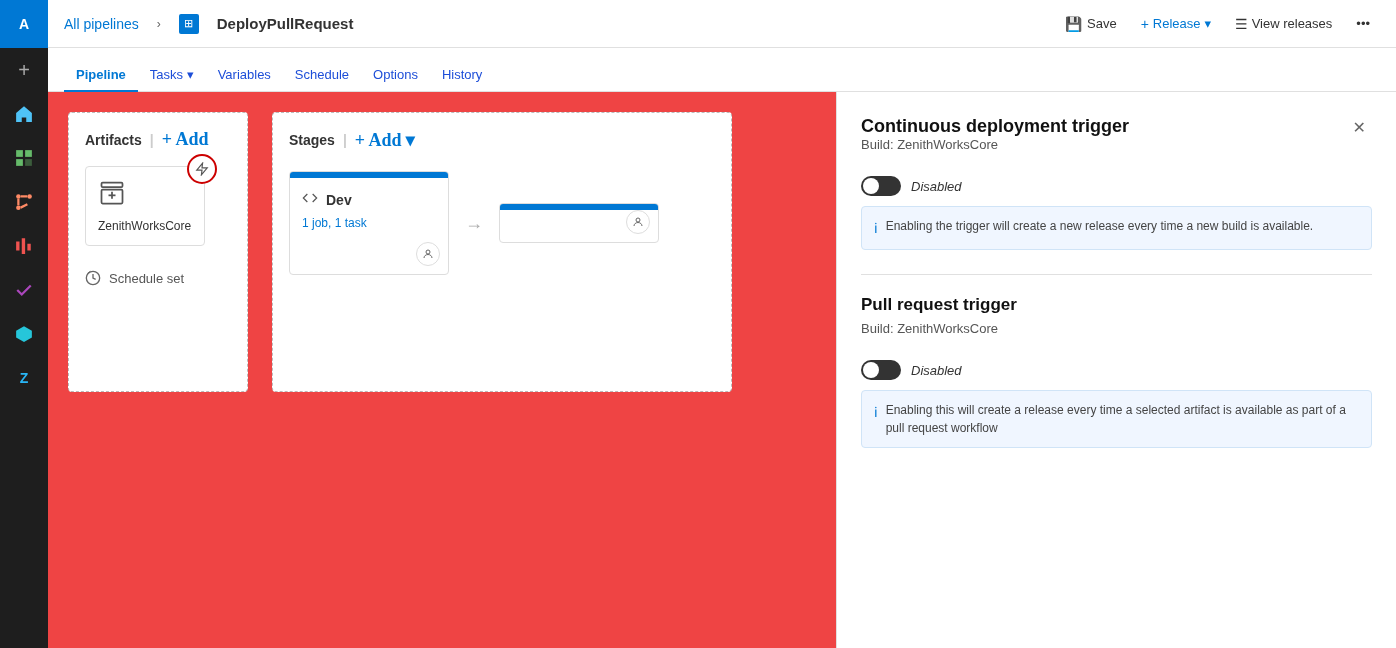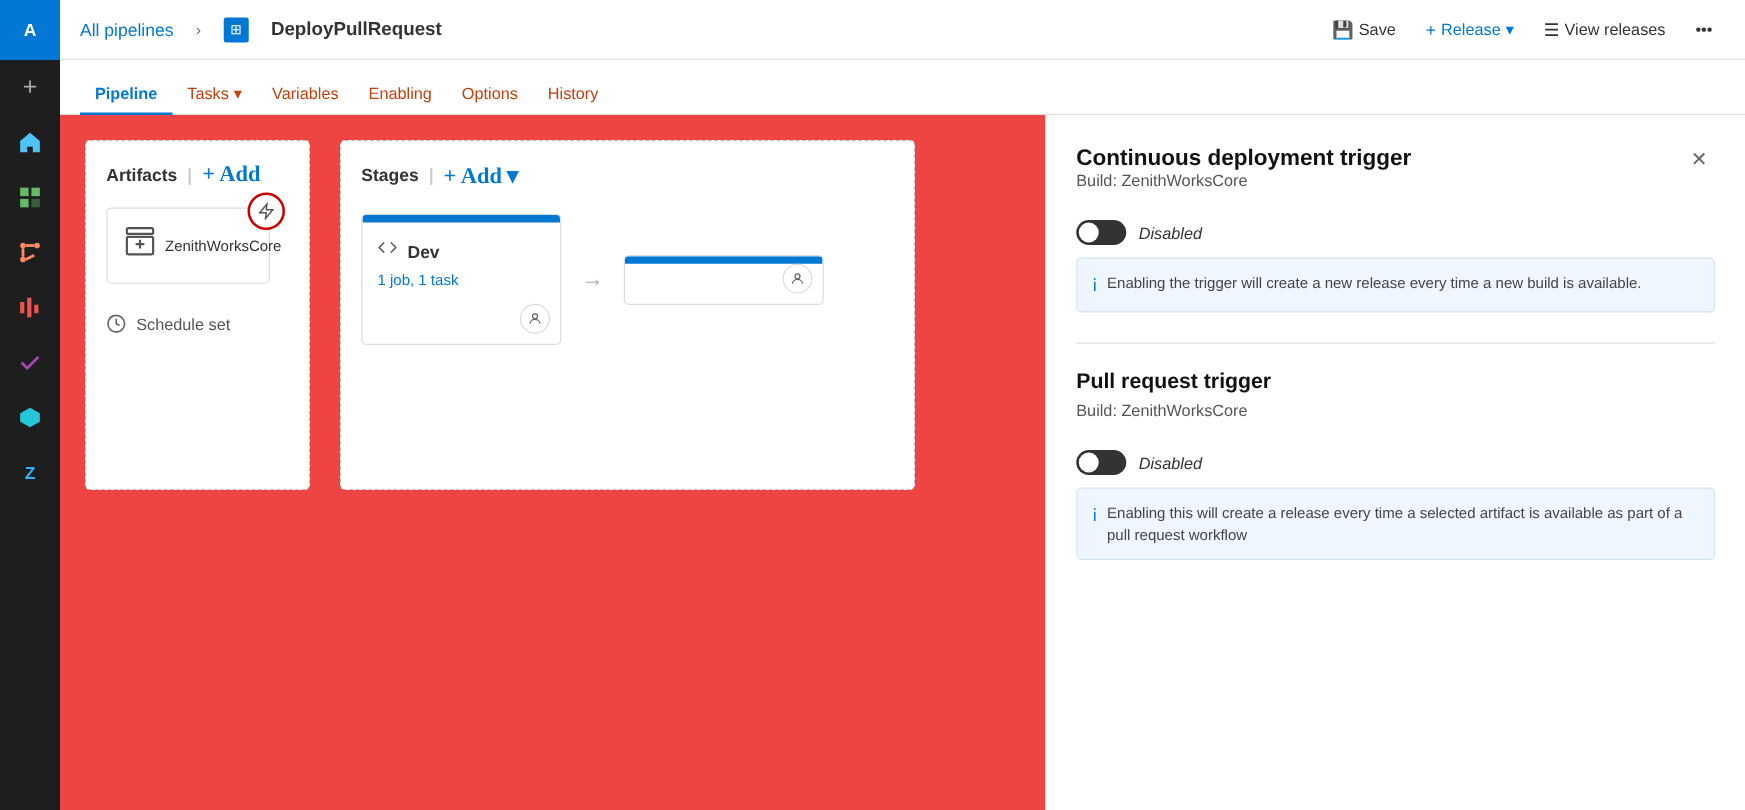--- a/index.html
+++ b/index.html
@@ -113,21 +113,21 @@
       align-items: flex-end;
       padding: 0 16px;
       border-bottom: 1px solid #e0e0e0;
       flex-shrink: 0;
       height: 44px;
     }
     .nav-tab {
       padding: 8px 12px;
       cursor: pointer;
       font-size: 13px;
-      color: #c2410c;
+      color: #1d4ed8;
       border-bottom: 2px solid transparent;
       margin-bottom: -1px;
       display: flex;
       align-items: center;
       gap: 4px;
     }
     .nav-tab.active { color: #0078d4; border-bottom: 2px solid #0078d4; font-weight: 600; }
 
     
     .content {
@@ -179,25 +179,25 @@
       font-size: 18px;
       font-family: Liberation Serif, serif;
     }
 
     .artifact-card {
       border: 1px solid #ddd;
       border-radius: 4px;
       padding: 12px;
       background: #fff;
       display: flex;
-      flex-direction: row;
-      align-items: center;
+      flex-direction: column;
+      align-items: flex-start;
       gap: 6px;
       position: relative;
-      width: 131px;
+      width: 120px;
       margin-bottom: 16px;
     }
 
     .artifact-icon {
       font-size: 24px;
       color: #555;
     }
 
     .artifact-name {
       font-size: 12px;
@@ -511,21 +511,21 @@
       <span>Pipeline</span>
     </div>
     <div class="nav-tab">
       <span>Tasks</span>
       <span>▾</span>
     </div>
     <div class="nav-tab">
       <span>Variables</span>
     </div>
     <div class="nav-tab">
-      <span>Enabling</span>
+      <span>Schedule</span>
     </div>
     <div class="nav-tab">
       <span>Options</span>
     </div>
     <div class="nav-tab">
       <span>History</span>
     </div>
   </div>
 
   <div class="content">

